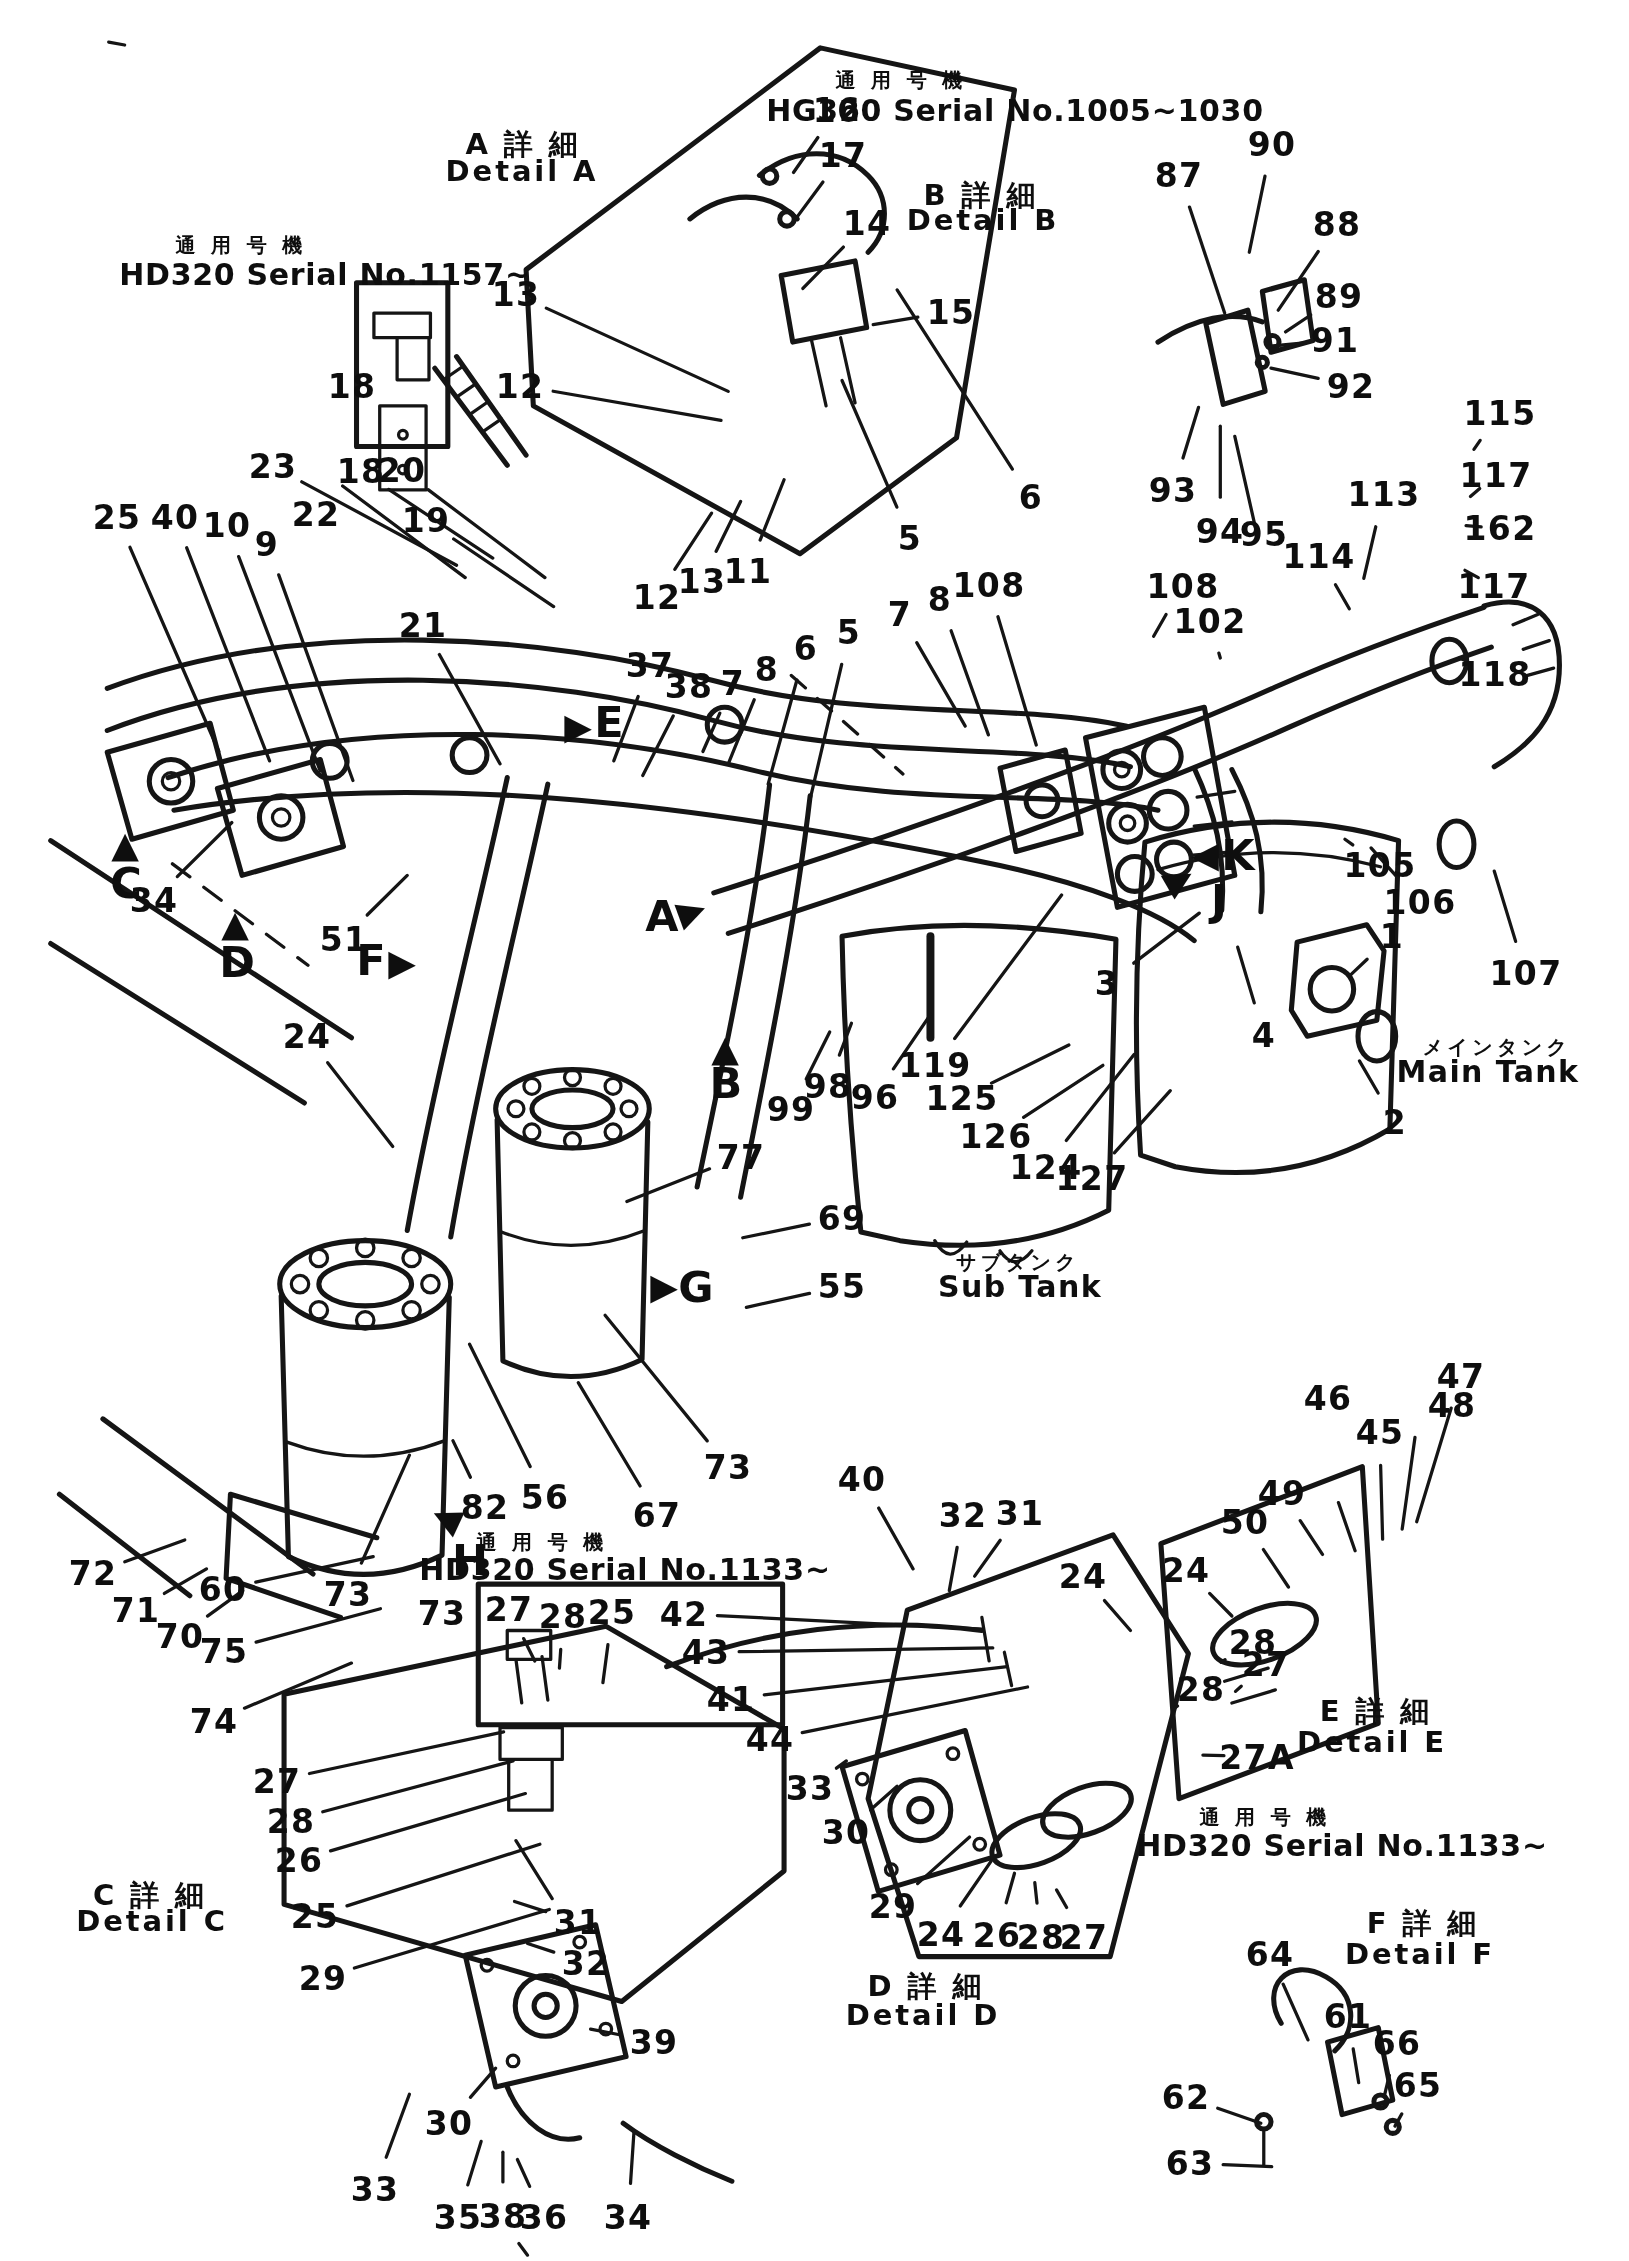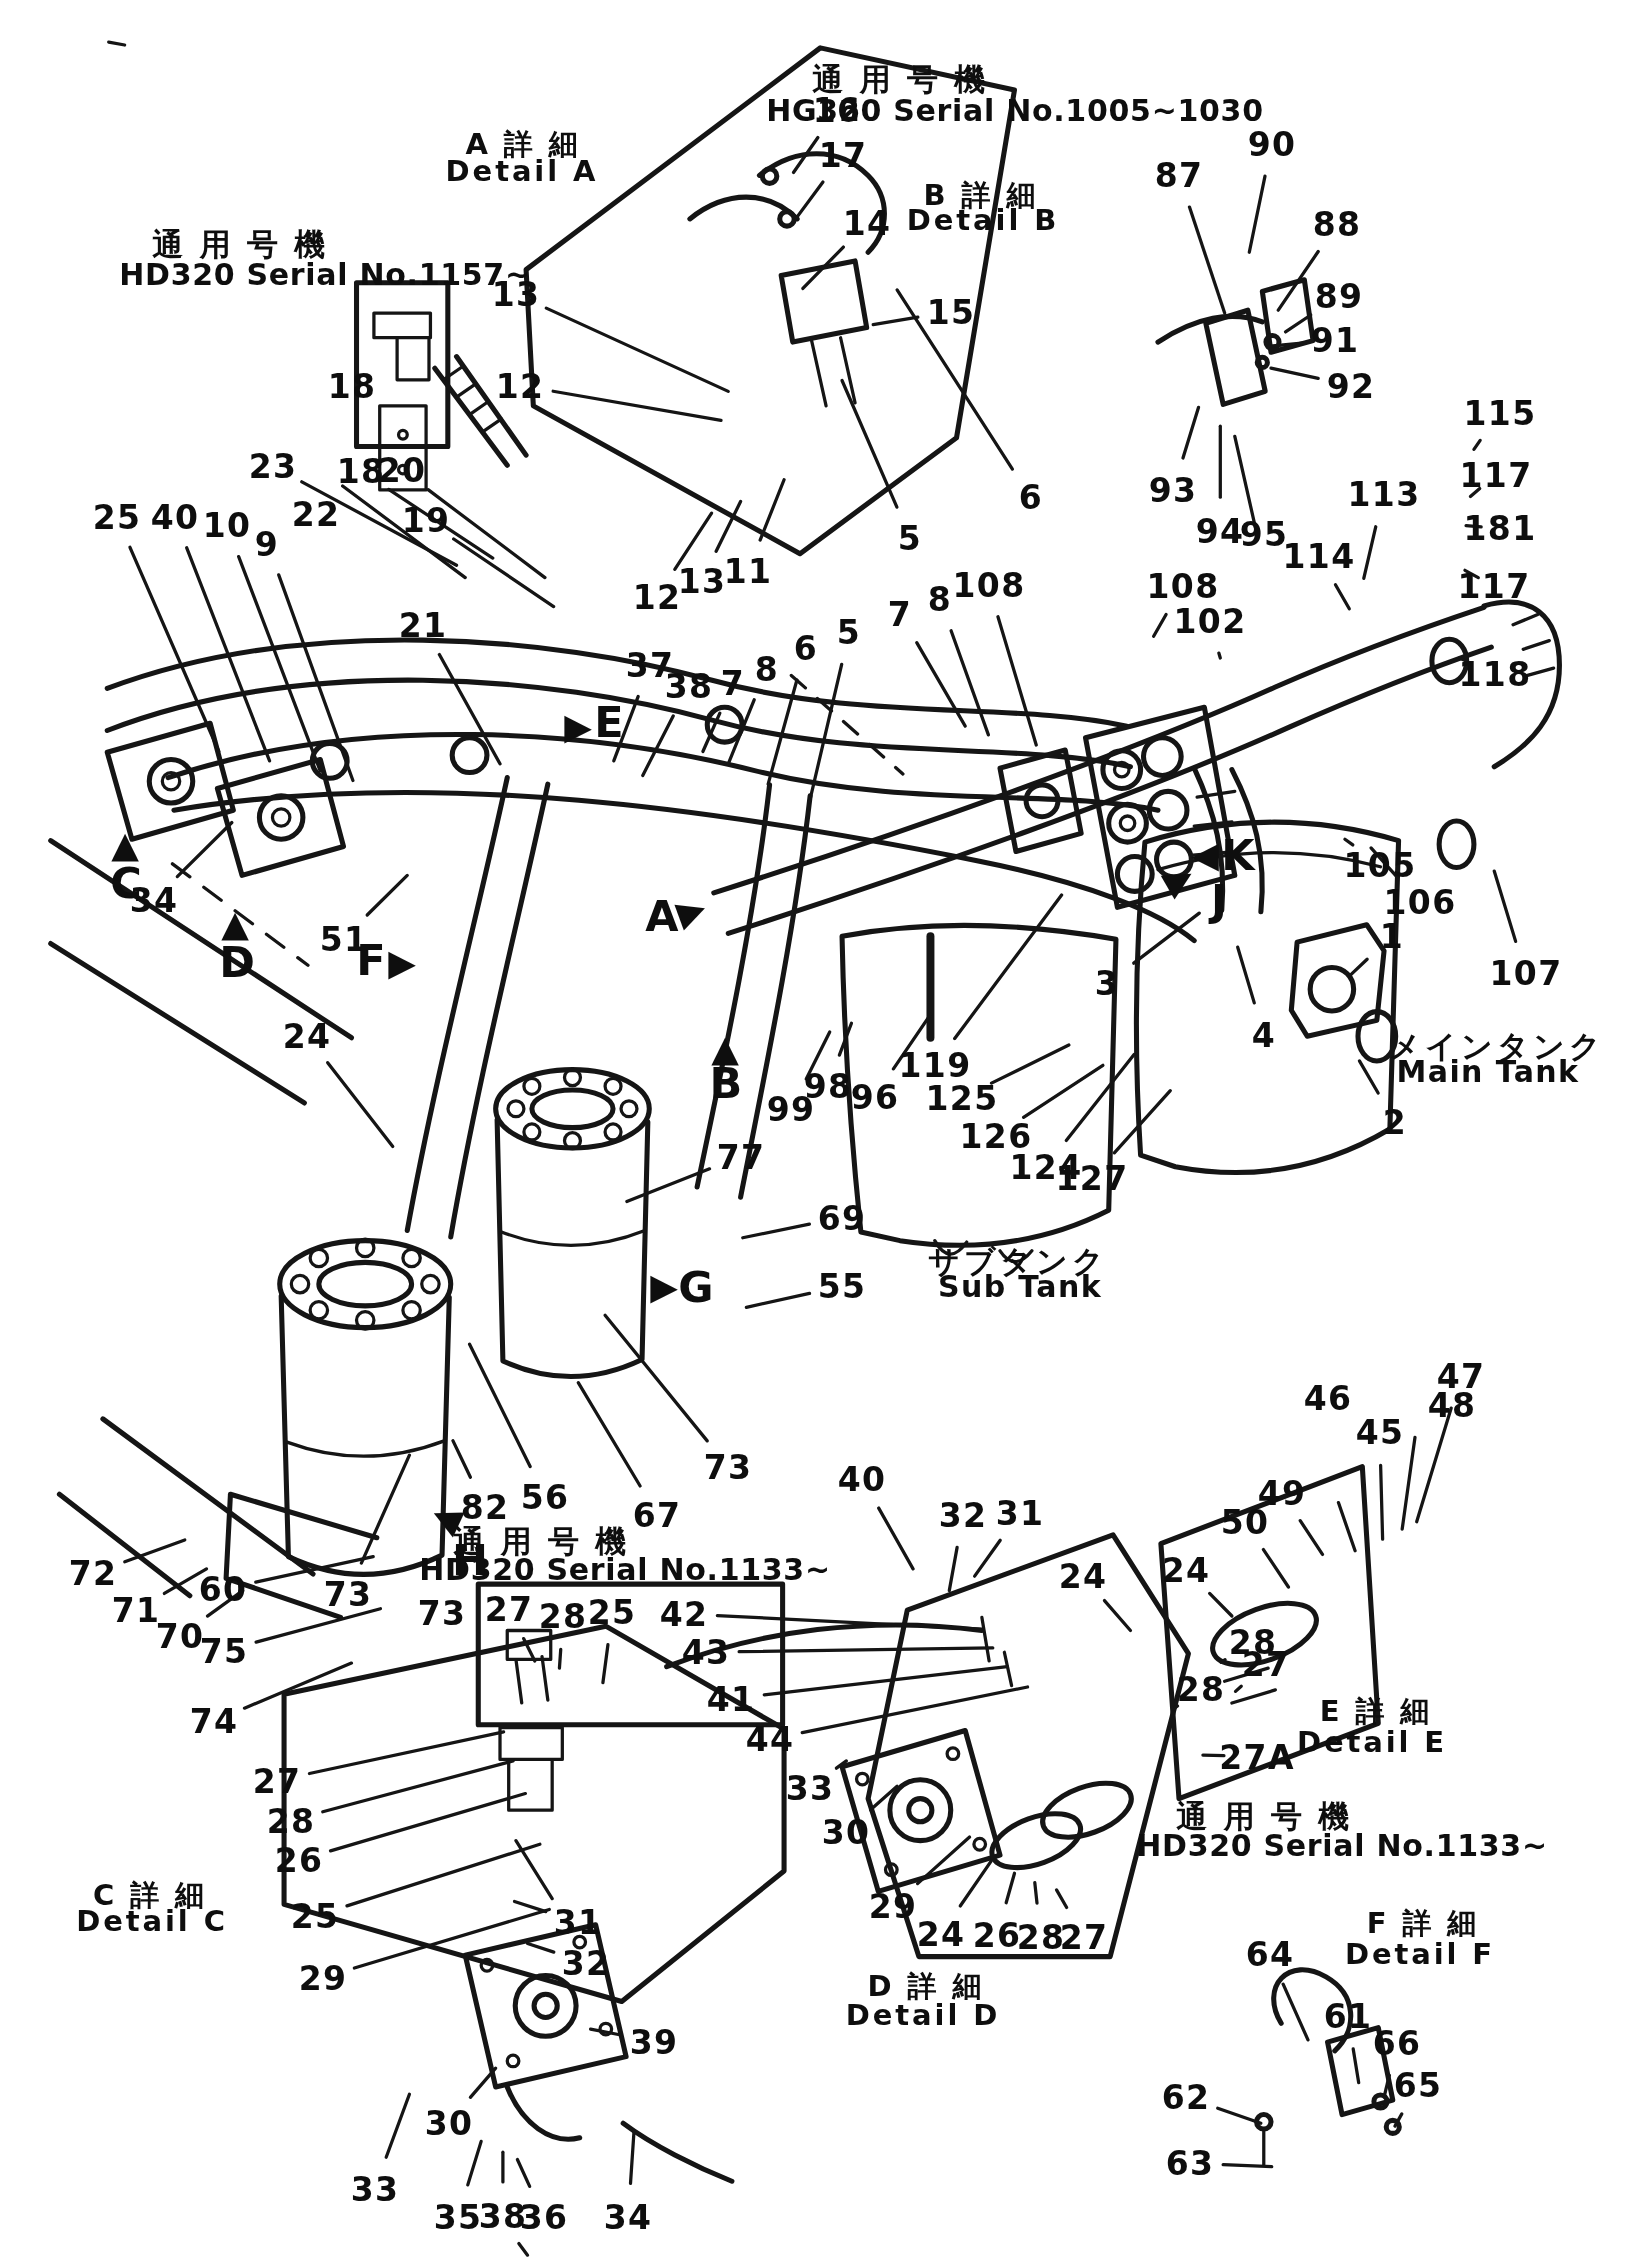--- a/index.html
+++ b/index.html
@@ -4,21 +4,21 @@
 <style>
   html,body{margin:0;padding:0;background:#e8e8e4;}
   .stage{position:relative;width:1629px;height:2261px;background:#ffffff;overflow:hidden;
          font-family:"DejaVu Sans",sans-serif;color:#111;}
   svg#art{position:absolute;left:0;top:0;}
   svg#art *{stroke:#151515;fill:none;stroke-width:7;stroke-linecap:round;stroke-linejoin:round;}
   svg#art .thin{stroke-width:4.5;}
   svg#art .thick{stroke-width:11;}
   #labels span{position:absolute;transform:translate(-50%,-50%);white-space:nowrap;color:#0e0e0e;}
   #labels span.p{font-size:33px;font-weight:600;letter-spacing:1.4px;}
-  #labels span.jp{font-size:31px;font-weight:700;letter-spacing:4.3px;font-family:Liberation Serif, serif;}
+  #labels span.jp{font-size:20px;font-weight:700;letter-spacing:4.3px;}
   #labels span.note{font-size:30px;font-weight:700;letter-spacing:0.7px;}
   #labels span.title{font-size:29px;font-weight:700;letter-spacing:2.9px;}
   #labels span.tank{font-size:30px;font-weight:700;letter-spacing:1.4px;}
   #labels span.sec{font-size:43px;font-weight:800;}
   #labels span.arr{font-size:36px;font-weight:700;}
 </style>
 </head>
 <body>
 
 <div class="stage">
@@ -335,21 +335,21 @@
       <span class="p" style="left: 1339px; top: 296px;">89</span>
       <span class="p" style="left: 1335px; top: 340px;">91</span>
       <span class="p" style="left: 1351px; top: 386px;">92</span>
       <span class="p" style="left: 1173px; top: 490px;">93</span>
       <span class="p" style="left: 1220px; top: 531px;">94</span>
       <span class="p" style="left: 1264px; top: 534px;">95</span>
       <span class="p" style="left: 1384px; top: 494px;">113</span>
       <span class="p" style="left: 1319px; top: 556px;">114</span>
       <span class="p" style="left: 1500px; top: 413px;">115</span>
       <span class="p" style="left: 1496px; top: 475px;">117</span>
-      <span class="p" style="left: 1500px; top: 528px;">181</span>
+      <span class="p" style="left: 1500px; top: 528px;">162</span>
       <span class="p" style="left: 1494px; top: 586px;">117</span>
       <span class="p" style="left: 1495px; top: 674px;">118</span>
       <span class="p" style="left: 1210px; top: 621px;">102</span>
       <span class="p" style="left: 989px; top: 585px;">108</span>
       <span class="p" style="left: 1183px; top: 586px;">108</span>
       <span class="jp" style="left: 241px; top: 245px;">通 用 号 機</span>
       <span class="note" style="left: 325px; top: 274px;">HD320 Serial No.1157~</span>
       <span class="p" style="left: 352px; top: 386px;">18</span>
       <span class="p" style="left: 273px; top: 466px;">23</span>
       <span class="p" style="left: 316px; top: 466px; margin-top: 48px;">22</span>

